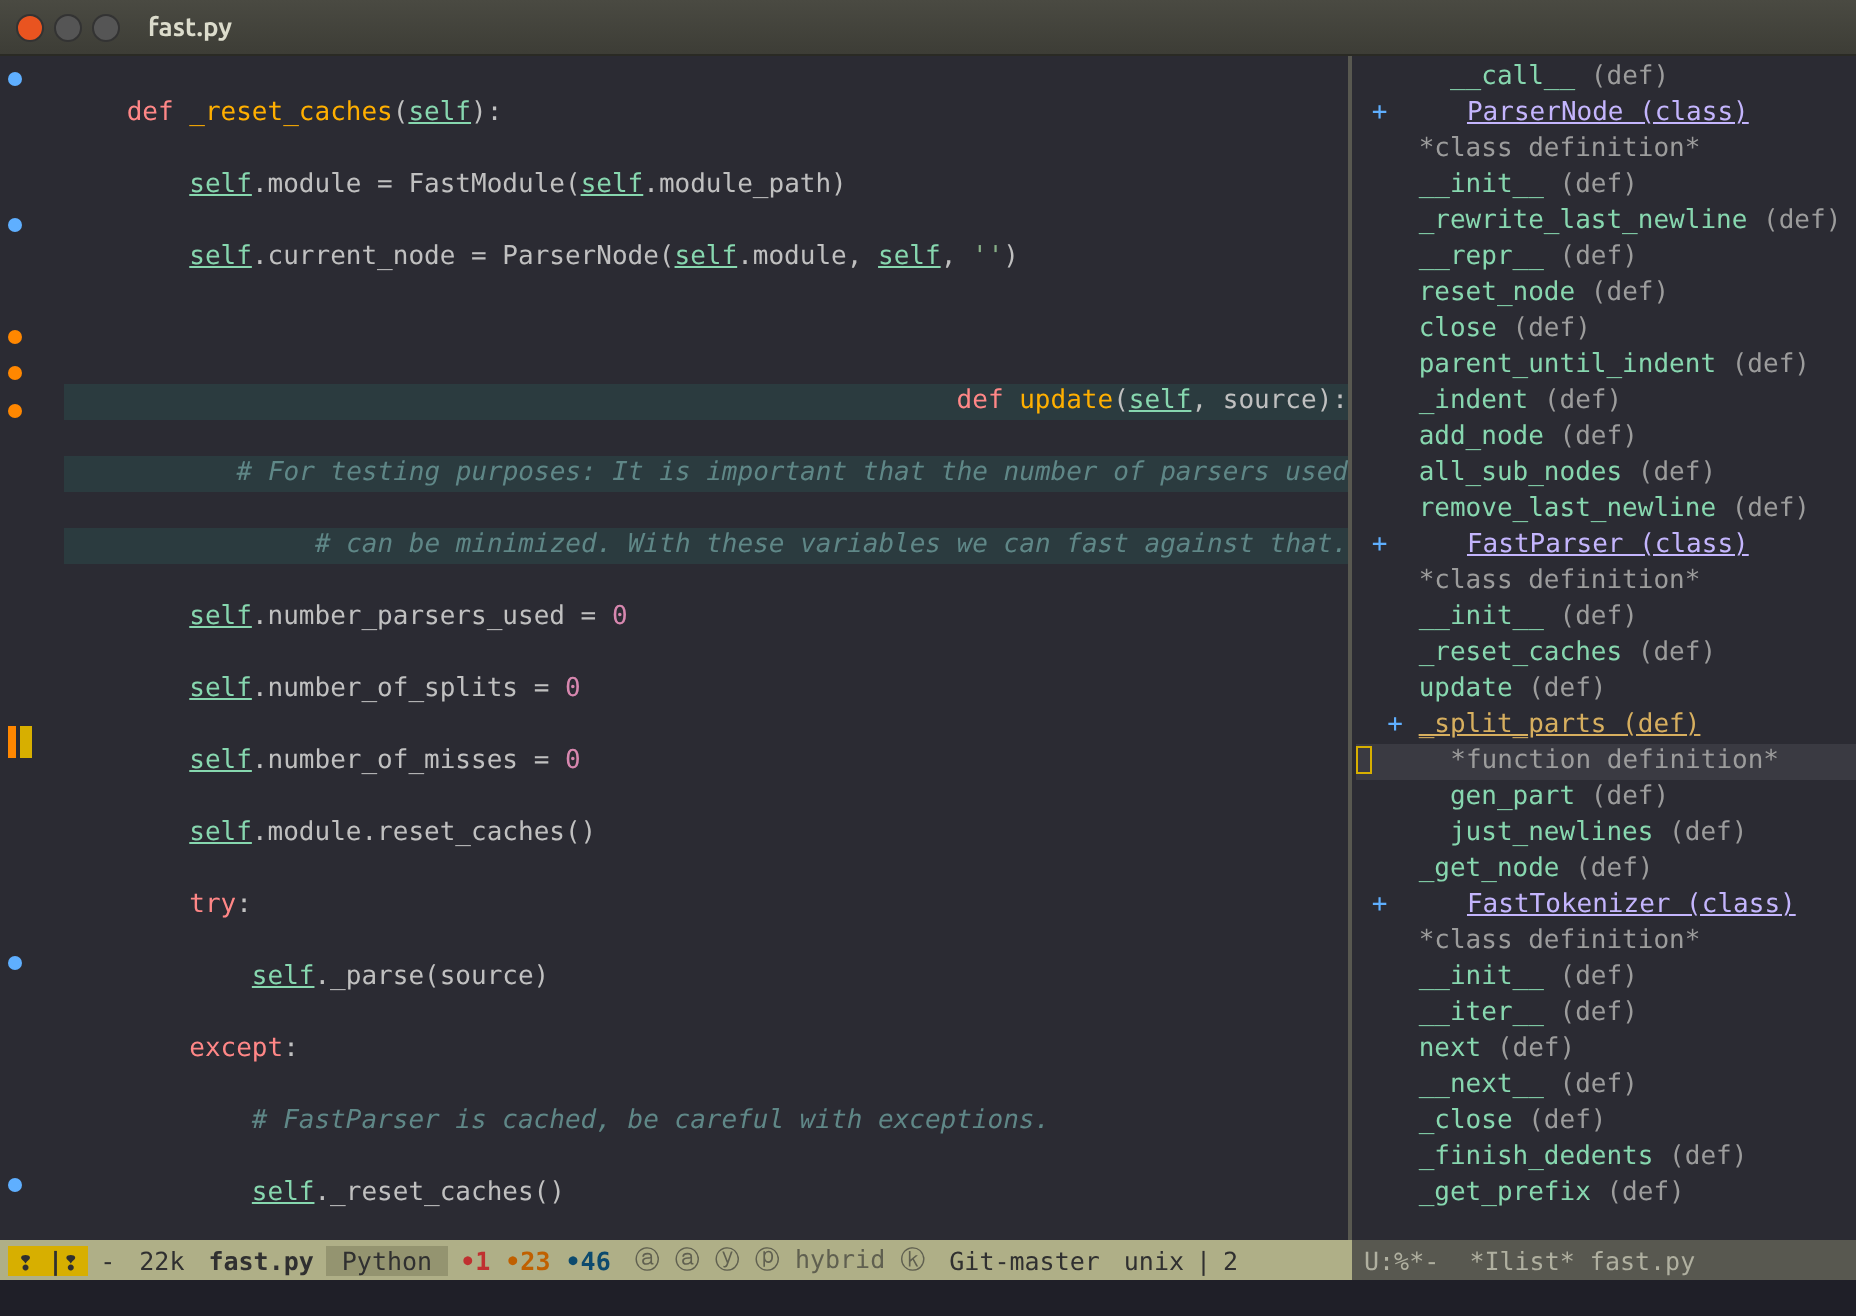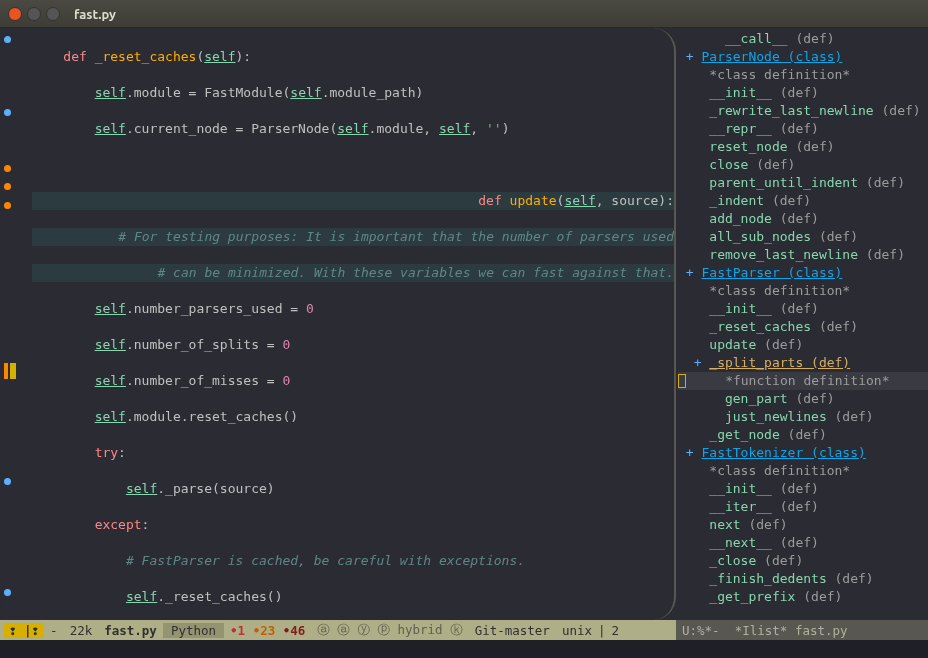--- a/index.html
+++ b/index.html
@@ -34,21 +34,20 @@
   flex: 1;
   display: flex;
   overflow: hidden;
   background: #2b2b33;
 }
 .editor {
   flex: 1;
   display: flex;
   overflow: hidden;
   border-right: 2px solid #585850;
-  border-radius: 23px;
 }
 .gutter {
   width: 26px;
   background: #2b2b33;
   display: flex;
   flex-direction: column;
   padding-top: 2px;
 }
 .grow { flex: 1; display: flex; align-items: center; justify-content: flex-start; height: 18px; padding-left: 4px; }
 .dot { width: 7px; height: 7px; border-radius: 50%; }
@@ -76,21 +75,21 @@
 .p { color: #c0c0c0; }
 .outline {
   width: 252px;
   background: #2b2b33;
   padding: 2px 0 0 2px;
   line-height: 18px;
   overflow: hidden;
 }
 .ol { height: 18px; white-space: pre; }
 .plus { color: #5fafff; }
-.cls { color: #0ea5e9; text-decoration: underline; font-weight: normal; }
+.cls { color: #c4b5fd; text-decoration: underline; font-weight: normal; margin-left: 32px; }
 .oldef { color: #9c9c9c; }
 .olname { color: #87d7af; }
 .ol.sel { background: #3a3a42; }
 .ol .selfn { color: #d7af5f; text-decoration: underline; }
 .selbox { display:inline-block; width:8px; height:14px; border:1px solid #d7af00; vertical-align: -3px; }
 .modeline {
   height: 20px;
   display: flex;
   font-size: 12.5px;
 }
@@ -112,21 +111,21 @@
   align-items: center;
   padding: 0 6px;
   white-space: nowrap;
 }
 .ml-seg { padding: 0 6px; }
 .ml-warn { background: #d7af00; color: #303030; padding: 0 5px; font-weight: bold; }
 .ml-file { font-weight: bold; padding: 0 6px; }
 .ml-mode { background: #949470; padding: 0 8px; }
 .ml-red { color: #c03030; font-weight: bold; }
 .ml-orng { color: #c06000; font-weight: bold; }
-.ml-blue { color: #7f1d1d; font-weight: bold; text-align: right; }
+.ml-blue { color: #0c4a6e; font-weight: bold; text-align: right; }
 .ml-dim { color: #606050; text-align: center; }
 .minibuf { height: 18px; background: #1f1f28; }
 </style>
 </head>
 <body>
 
 <div class="titlebar">
   <div class="win-btns">
     <div class="win-btn close"></div>
     <div class="win-btn"></div>

